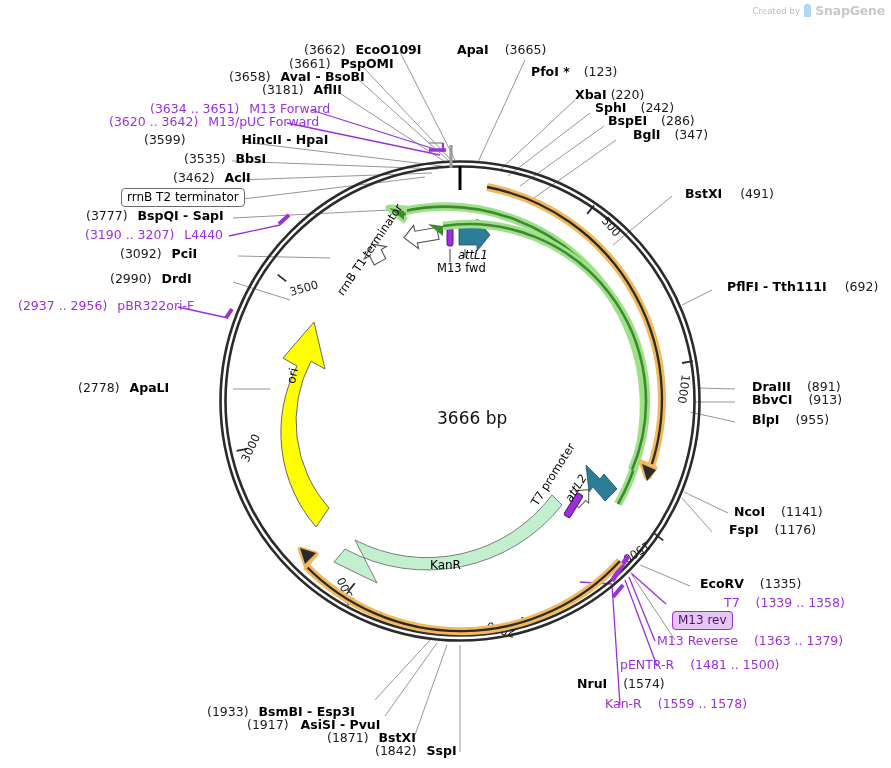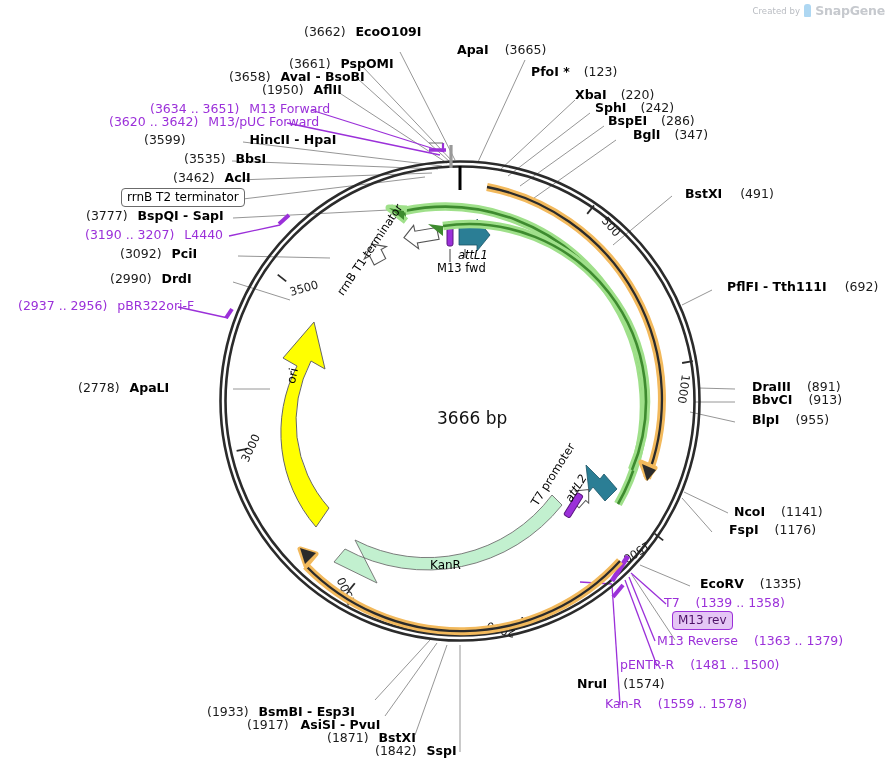--- a/index.html
+++ b/index.html
@@ -296,49 +296,49 @@
   <div class="feat-label" style="left:334px; top:290px; transform:rotate(-56deg); transform-origin:left top; font-size:11.5px;">rrnB T1 terminator</div>
 
   <div class="feat-label" style="left:437px; top:261px; font-size:11.5px;">M13 fwd</div>
 
   <div class="feat-label" style="left:458px; top:248px; font-size:11.5px; font-style:italic;">attL1</div>
 
   <div class="feat-label" style="left:562px; top:497px; transform:rotate(-58deg); transform-origin:left top; font-size:11.5px; font-style:italic;">attL2</div>
 
   <div class="feat-label" style="left:528px; top:501px; transform:rotate(-58deg); transform-origin:left top; font-size:11.5px;">T7 promoter</div>
 
-  <div class="lbl" style="left:304px; top:26px;">
+  <div class="lbl" style="left:304px; top:44px;">
     <span class="pos">(3662)</span>
     <span class="enz" style="margin-left:6px;">EcoO109I</span>
   </div>
   <div class="lbl" style="left:289px; top:58px;">
     <span class="pos">(3661)</span>
     <span class="enz" style="margin-left:6px;">PspOMI</span>
   </div>
   <div class="lbl" style="left:229px; top:71px;">
     <span class="pos">(3658)</span>
     <span class="enz" style="margin-left:6px;">AvaI  -  BsoBI</span>
   </div>
   <div class="lbl" style="left:262px; top:84px;">
-    <span class="pos">(1950)</span>
+    <span class="pos">(3181)</span>
     <span class="enz" style="margin-left:6px;">AflII</span>
   </div>
 
   <div class="lbl purple" style="left:150px; top:103px;">
     <span class="pos">(3634 .. 3651)</span>
     <span class="nm" style="margin-left:6px;">M13 Forward</span>
   </div>
   <div class="lbl purple" style="left:109px; top:116px;">
     <span class="pos">(3620 .. 3642)</span>
     <span class="nm" style="margin-left:6px;">M13/pUC Forward</span>
   </div>
 
   <div class="lbl" style="left:144px; top:134px;">
     <span class="pos">(3599)</span>
-    <span class="enz" style="margin-left:12px;padding-left:48px;">HincII  -  HpaI</span>
+    <span class="enz" style="margin-left:4px;padding-left:48px;">HincII  -  HpaI</span>
   </div>
   <div class="lbl" style="left:184px; top:153px;">
     <span class="pos">(3535)</span>
     <span class="enz" style="margin-left:6px;">BbsI</span>
   </div>
   <div class="lbl" style="left:173px; top:172px;">
     <span class="pos">(3462)</span>
     <span class="enz" style="margin-left:6px;">AclI</span>
   </div>
 
@@ -395,21 +395,21 @@
   <div class="lbl" style="left:457px; top:44px;">
     <span class="enz">ApaI</span>
     <span class="pos" style="margin-left:12px;">(3665)</span>
   </div>
   <div class="lbl" style="left:531px; top:66px;">
     <span class="enz">PfoI *</span>
     <span class="pos" style="margin-left:10px;">(123)</span>
   </div>
   <div class="lbl" style="left:575px; top:89px;">
     <span class="enz">XbaI</span>
-    <span class="pos" style="margin-left:10px;">(220)</span>
+    <span class="pos" style="">(220)</span>
   </div>
   <div class="lbl" style="left:595px; top:102px;">
     <span class="enz">SphI</span>
     <span class="pos" style="margin-left:10px;">(242)</span>
   </div>
   <div class="lbl" style="left:608px; top:115px;">
     <span class="enz">BspEI</span>
     <span class="pos" style="margin-left:10px;">(286)</span>
   </div>
   <div class="lbl" style="left:633px; top:129px;">
@@ -446,21 +446,21 @@
   </div>
   <div class="lbl" style="left:700px; top:578px;">
     <span class="enz">EcoRV</span>
     <span class="pos" style="margin-left:12px;">(1335)</span>
   </div>
   <div class="lbl" style="left:577px; top:678px;">
     <span class="enz">NruI</span>
     <span class="pos" style="margin-left:12px;">(1574)</span>
   </div>
 
-  <div class="lbl purple" style="left:664px; top:597px;">
+  <div class="lbl purple" style="left:724px; top:597px;">
     <span class="nm">T7</span>
     <span class="pos" style="margin-left:12px;">(1339 .. 1358)</span>
   </div>
   <div class="lbl" style="left:672px; top:614px;">
     <span class="boxed-purple">M13 rev</span>
   </div>
   <div class="lbl purple" style="left:657px; top:635px;">
     <span class="nm">M13 Reverse</span>
     <span class="pos" style="margin-left:12px;">(1363 .. 1379)</span>
   </div>

